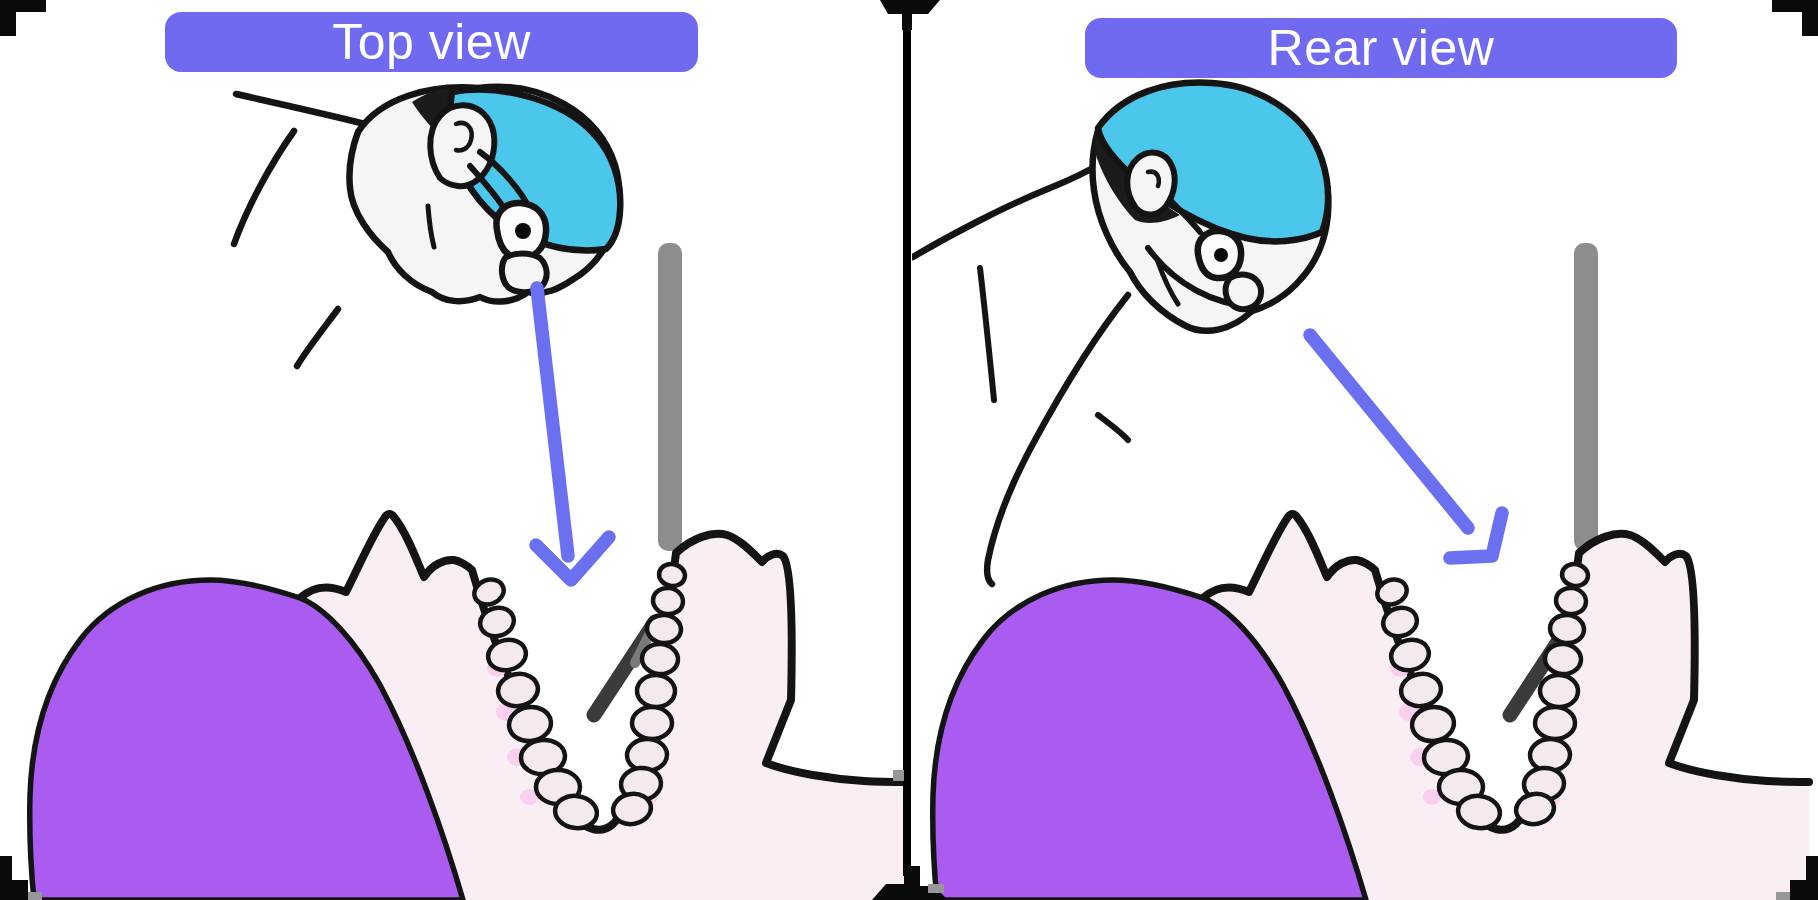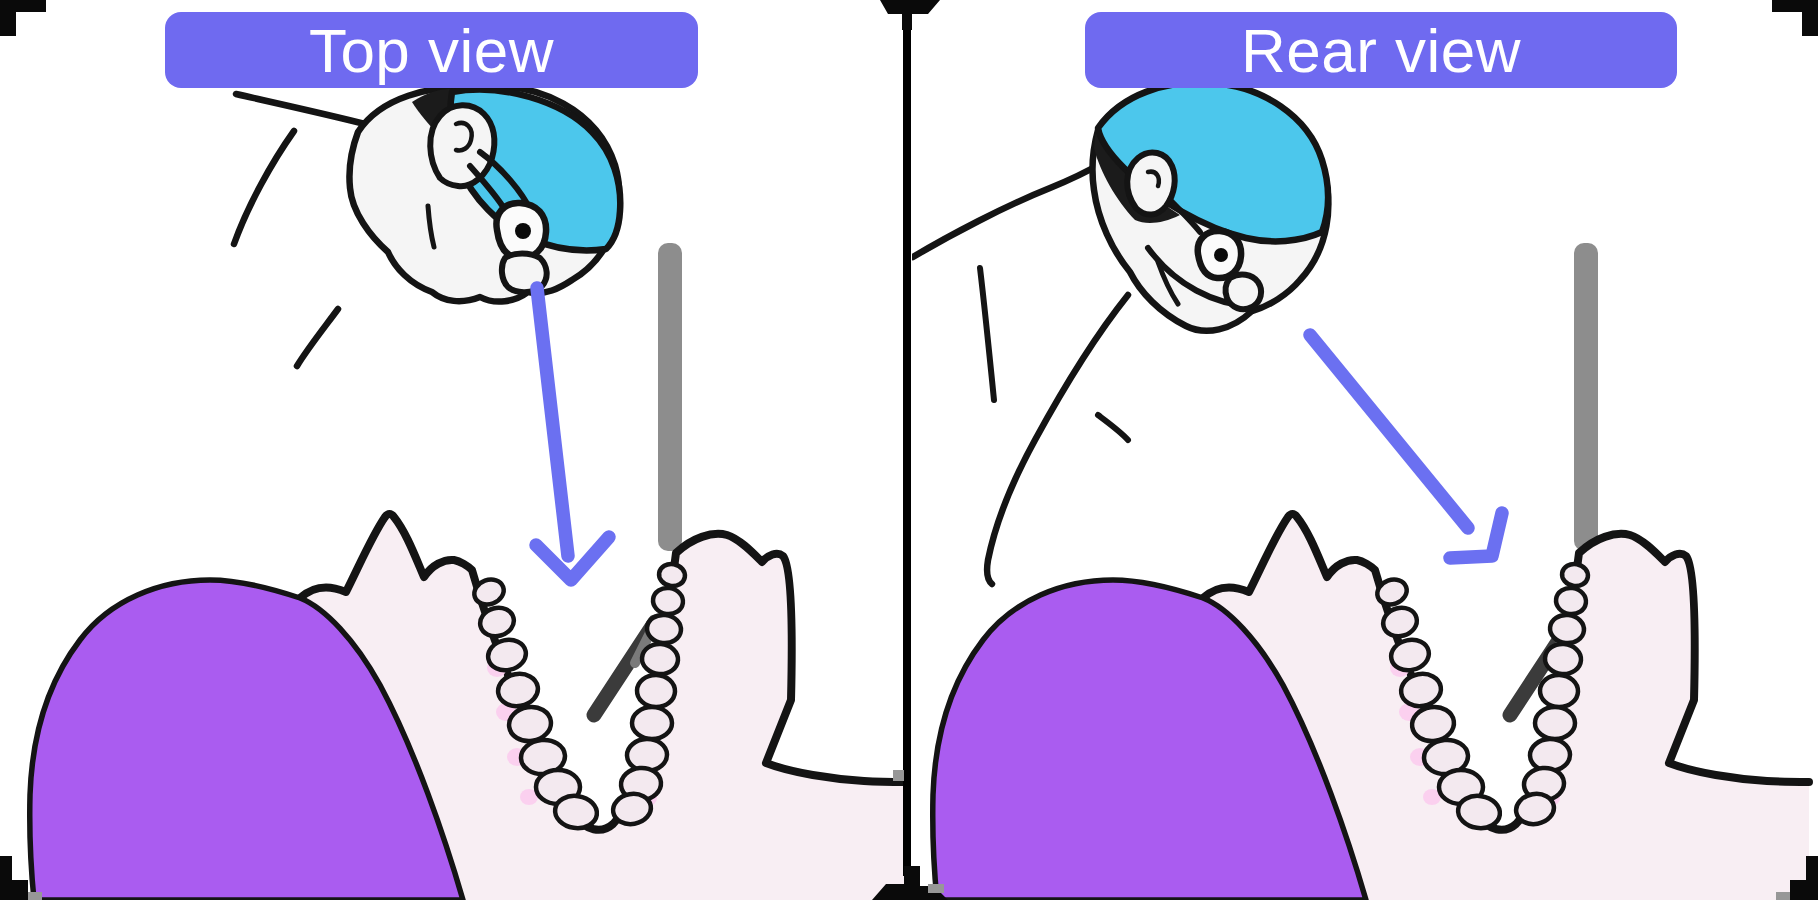--- a/index.html
+++ b/index.html
@@ -1,24 +1,24 @@
 <!DOCTYPE html>
 <html style="--label_bg: #6f6af0; --label_text: #ffffff; --arrow: #6b70f1; --cap: #4cc7ec; --hair: #1b1b1b; --scrubs: #f5f5f5; --outline: #141414; --skin: #f8eef3; --patient_hair: #aa5cf0; --teeth: #f3e9ef; --gums_pink: #fbd0ef; --scope_handle: #8d8d8d; --scope_blade: #3b3b3b; --divider: #000000; --background: #ffffff;"><head>
 <meta charset="utf-8">
 <style>
   html,body{margin:0;padding:0;background:#fff;}
   #stage{position:relative;width:1818px;height:900px;overflow:hidden;
          font-family:"Liberation Sans", sans-serif;background:var(--background,#fff);}
   #stage svg{position:absolute;left:0;top:0;}
-  .view-label{position:absolute;top:12px;height:76px;border-radius:16px;
+  .view-label{position:absolute;top:12px;height:60px;border-radius:16px;
               background:var(--label_bg,#6f6af0);color:var(--label_text,#fff);
               display:flex;align-items:center;justify-content:center;
-              font-size:62px;font-weight:400;letter-spacing:0.5px;z-index:5;}
+              font-size:50px;font-weight:400;letter-spacing:0.5px;z-index:5;}
   #label-top{left:165px;width:533px;}
-  #label-rear{left:1085px;width:592px;}
+  #label-rear{left:1085px;width:592px;margin-top:6px;}
 
   
   .ol{stroke:var(--outline,#141414);stroke-linecap:round;stroke-linejoin:round;}
   .nofill{fill:none;}
   .scrub{fill:var(--scrubs,#f5f5f5);}
   .capfill{fill:var(--cap,#4cc7ec);}
   .hairfill{fill:var(--hair,#1b1b1b);stroke:none;}
   .skinfill{fill:var(--skin,#f8eef3);stroke:none;}
   .phair{fill:var(--patient_hair,#aa5cf0);}
   .tooth{fill:var(--teeth,#f3e9ef);}

